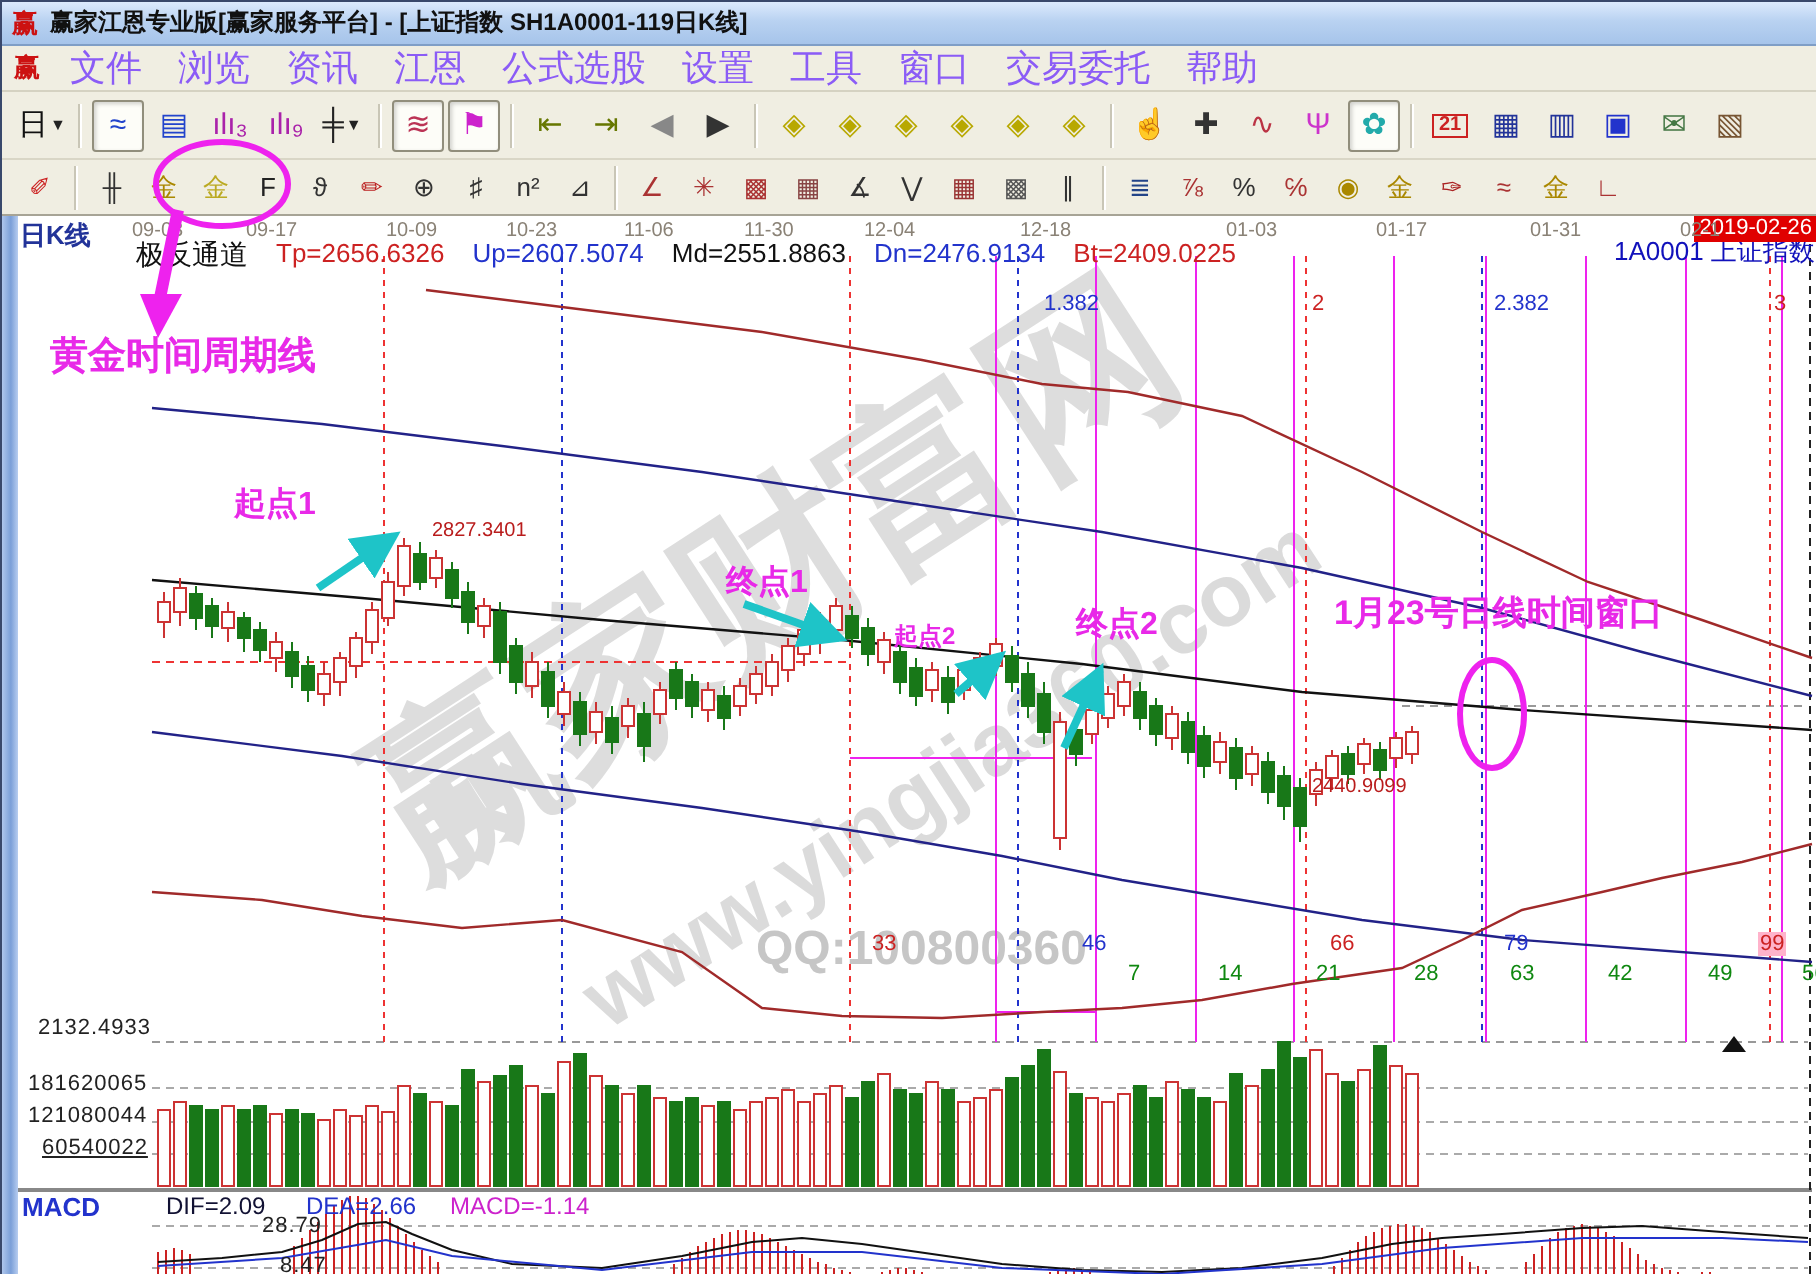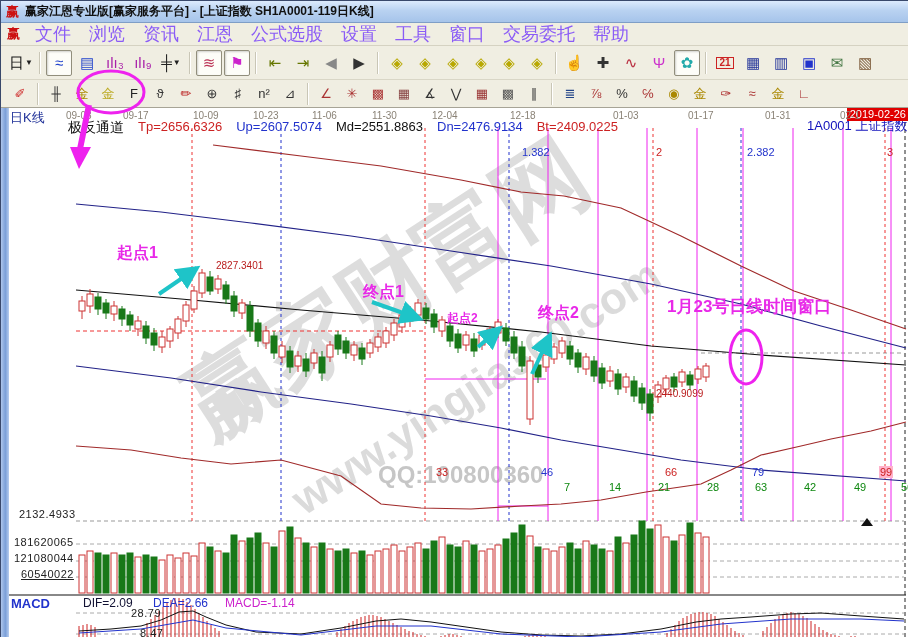--- a/index.html
+++ b/index.html
@@ -39,21 +39,21 @@
   .lbl { position:absolute; white-space:nowrap; line-height:1.1; }
   .date-lbl { font-size:10px; color:#8a8276; }
   .magenta { color:#e829e8; font-weight:bold; }
   .blue-val { color:#b91c1c; font-size:10px; }
   .axis-lbl { font-size:11px; color:#222; letter-spacing:0.5px; }
   .num-r { color:#cc2222; } .num-b { color:#2233cc; } .num-g { color:#0f8810; }
   .time-num { font-size:11px;padding-left:14px; }
   .hl { background:#ffb3cb; padding:0 1px; }
   .ratio-lbl { font-size:11px; }
 
-  #pane-label { left:9px; top:3px; font-size:13px; color:#223399; font-weight:normal; }
+  #pane-label { left:9px; top:3px; font-size:13px; color:#223399; font-weight:bold; }
   #channel-row { left:67px; top:12px; font-size:13px; display:flex; gap:14px; }
   #channel-row .cname { color:#111; font-size:14px; }
   #symbol-label { left:806px; top:11px; font-size:13px; color:#1111bb; }
   #current-date { right:0; top:0; background:#e00000; color:#fff; font-size:11px; padding:0 3px 1px 3px; }
 
   #wm-brand { left:55px; top:130px; width:660px; text-align:center; font-size:92px; font-weight:bold;
     color:rgba(125,125,125,0.26); transform:rotate(-33deg); }
   #wm-site { left:185px; top:255px; width:580px; text-align:center; font-size:44px; font-weight:bold;
     color:rgba(135,135,135,0.30); transform:rotate(-33deg); }
   #wm-qq { left:377px; top:354px; font-size:24px; font-weight:bold; color:rgba(120,120,120,0.42); }
@@ -700,20 +700,21 @@
         <span class="cname">极反通道</span>
         <span style="color:#cc2222;">Tp=2656.6326</span>
         <span style="color:#2233cc;">Up=2607.5074</span>
         <span style="color:#111111;">Md=2551.8863</span>
         <span style="color:#2233cc;">Dn=2476.9134</span>
         <span style="color:#cc2222;">Bt=2409.0225</span>
       </div>
       <div class="lbl" id="symbol-label">1A0001 上证指数</div>
       <div class="lbl" id="current-date">2019-02-26</div>
 
+      <div class="lbl magenta" id="ann-golden">黄金时间周期线</div>
       <div class="lbl magenta" id="ann-start1">起点1</div>
       <div class="lbl magenta" id="ann-end1">终点1</div>
       <div class="lbl magenta" id="ann-start2">起点2</div>
       <div class="lbl magenta" id="ann-end2">终点2</div>
       <div class="lbl magenta" id="ann-window">1月23号日线时间窗口</div>
       <div class="lbl blue-val" id="ann-peak">2827.3401</div>
       <div class="lbl blue-val" id="ann-low">2440.9099</div>
 
       <div class="lbl axis-lbl" id="axis-price">2132.4933</div>
       <div class="lbl axis-lbl" id="axis-vol1">181620065</div>

